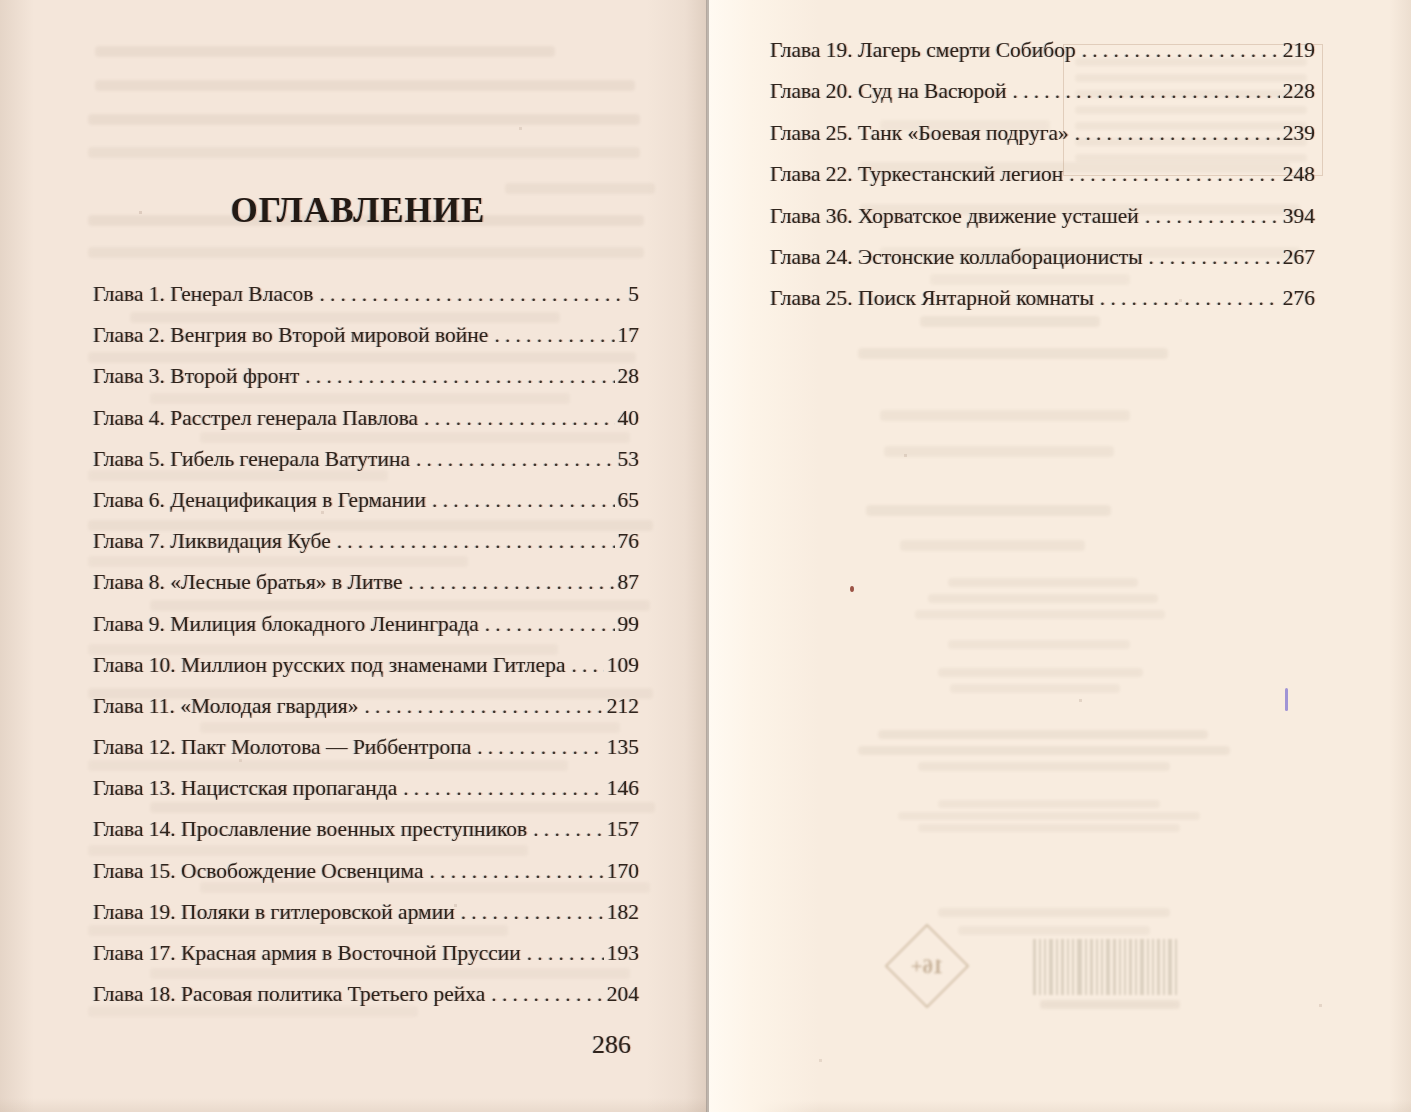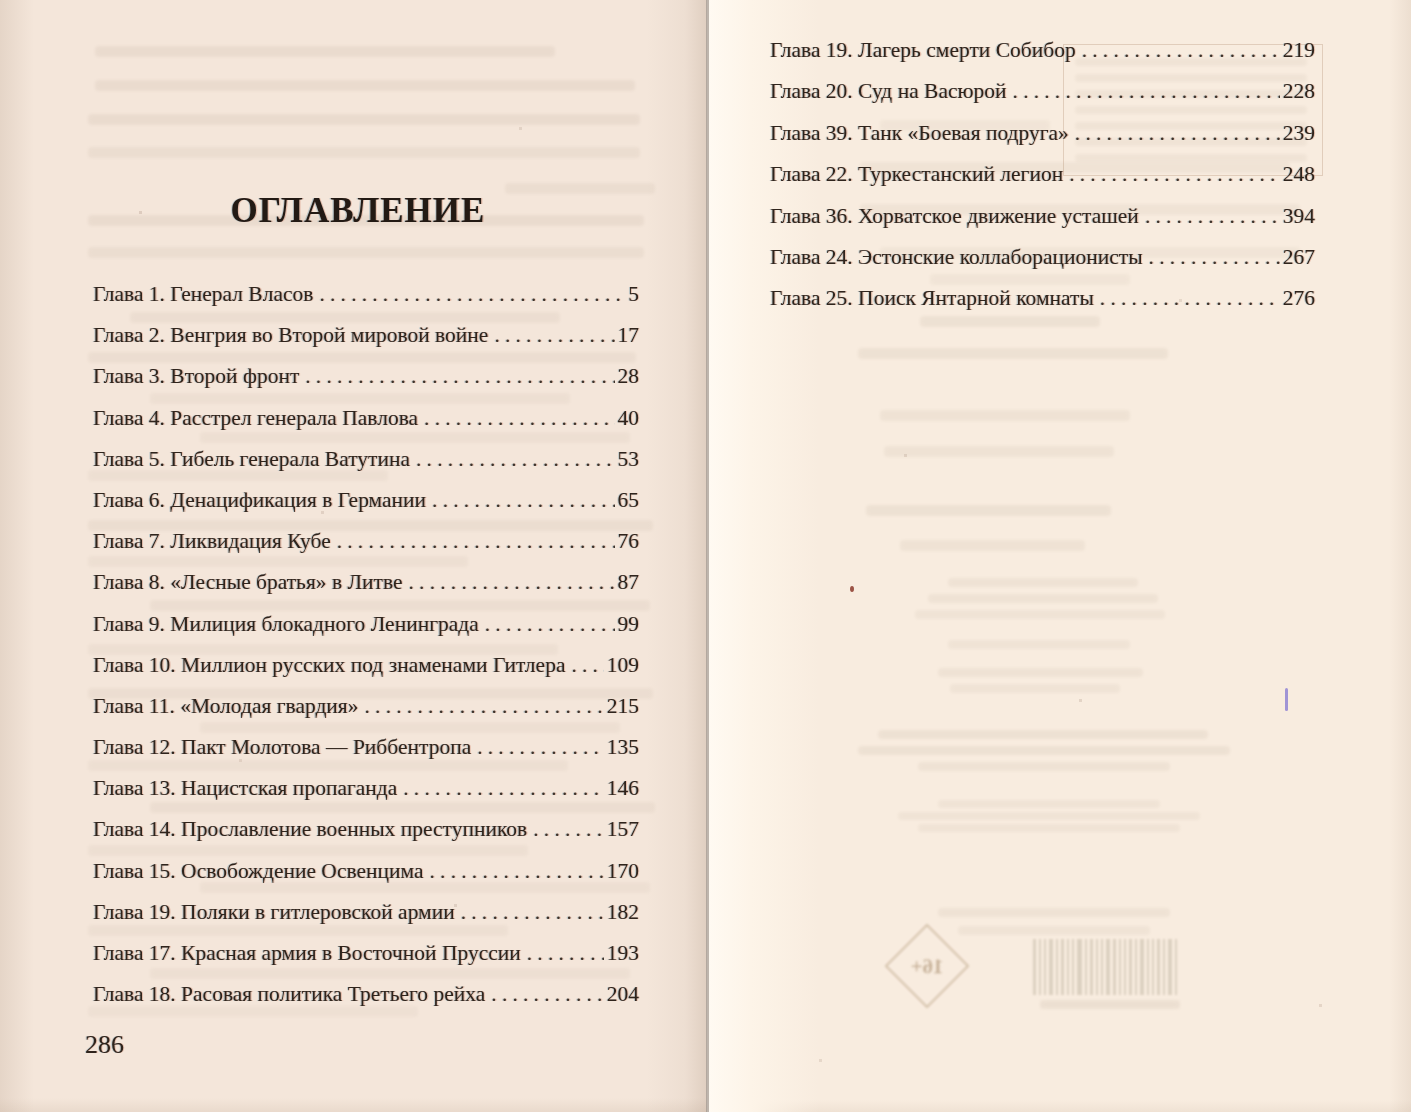--- a/index.html
+++ b/index.html
@@ -49,21 +49,21 @@
   .toc-right .toc-entry{height:41.4px;}
   .entry-label{white-space:nowrap;}
   .leader{flex:1 1 auto;min-width:0;overflow:hidden;white-space:nowrap;margin:0 3px 0 6px;opacity:.92;}
   .leader::after{
     content:"................................................................................";
     letter-spacing:5.2px;font-size:21.5px;
   }
   .page-num{white-space:nowrap;text-align:right;}
   .footer-num{
     position:absolute;left:85px;top:1030px;width:546px;
-    text-align:left;font-size:26px;
+    text-align:right;font-size:26px;
   }
   .bleed{position:absolute;background:#8d7a63;border-radius:4px;filter:blur(1.7px);pointer-events:none;}
   .bleed-box{position:absolute;border:1px solid rgba(165,125,92,.28);filter:blur(.6px);pointer-events:none;}
   .barcode{
     position:absolute;left:1033px;top:939px;width:152px;height:56px;
     display:flex;align-items:stretch;opacity:.20;filter:blur(.9px);
   }
   .barcode .bar{background:#6e6448;}
   .age-badge{
     position:absolute;left:897px;top:936px;width:56px;height:56px;
@@ -205,21 +205,21 @@
         <span class="page-num">99</span>
       </div>
       <div class="toc-entry">
         <span class="entry-label">Глава 10. Миллион русских под знаменами Гитлера</span>
         <span class="leader"></span>
         <span class="page-num">109</span>
       </div>
       <div class="toc-entry">
         <span class="entry-label">Глава 11. «Молодая гвардия»</span>
         <span class="leader"></span>
-        <span class="page-num">215</span>
+        <span class="page-num">212</span>
       </div>
       <div class="toc-entry">
         <span class="entry-label">Глава 12. Пакт Молотова — Риббентропа</span>
         <span class="leader"></span>
         <span class="page-num">135</span>
       </div>
       <div class="toc-entry">
         <span class="entry-label">Глава 13. Нацистская пропаганда</span>
         <span class="leader"></span>
         <span class="page-num">146</span>
@@ -255,21 +255,21 @@
         <span class="entry-label">Глава 19. Лагерь смерти Собибор</span>
         <span class="leader"></span>
         <span class="page-num">219</span>
       </div>
       <div class="toc-entry">
         <span class="entry-label">Глава 20. Суд на Васюрой</span>
         <span class="leader"></span>
         <span class="page-num">228</span>
       </div>
       <div class="toc-entry">
-        <span class="entry-label">Глава 39. Танк «Боевая подруга»</span>
+        <span class="entry-label">Глава 25. Танк «Боевая подруга»</span>
         <span class="leader"></span>
         <span class="page-num">239</span>
       </div>
       <div class="toc-entry">
         <span class="entry-label">Глава 22. Туркестанский легион</span>
         <span class="leader"></span>
         <span class="page-num">248</span>
       </div>
       <div class="toc-entry">
         <span class="entry-label">Глава 36. Хорватское движение усташей</span>

